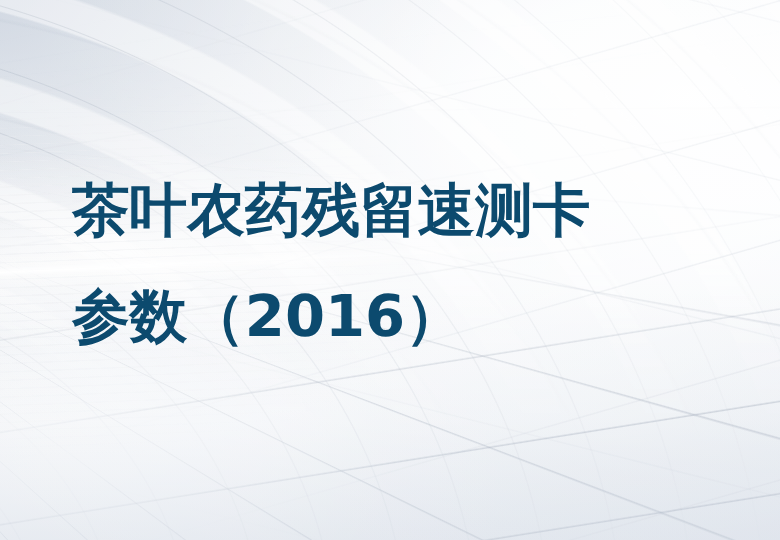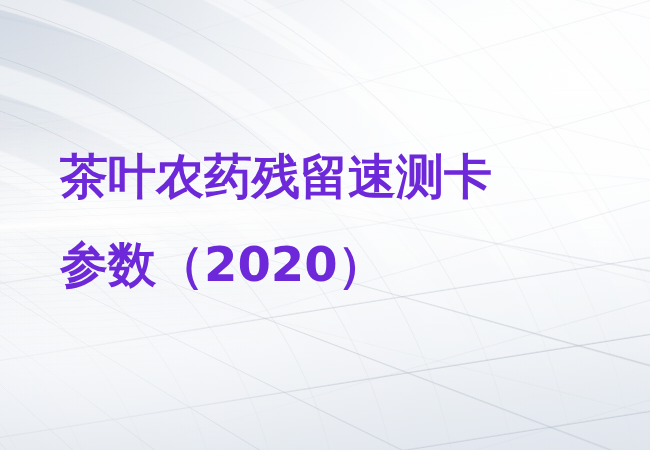--- a/index.html
+++ b/index.html
@@ -224,21 +224,21 @@
 
   
   #title-block {
     position: absolute;
     left: 60px;
     top: 132px;
     width: 560px;
     z-index: 10;
   }
   .title-line {
-    color: #6d28d9;
+    color: #0c4a6e;
     font-family: "DejaVu Sans", "Liberation Sans", sans-serif;
     font-weight: 700;
     font-size: 48px;
     line-height: 88px;
     height: 88px;
     letter-spacing: 0px;
     white-space: nowrap;
     text-shadow: 0 1px 0 rgba(255,255,255,0.35);
   }
 </style>
@@ -256,16 +256,16 @@
   <div class="bg-layer" id="diagonals"></div>
   <div class="bg-layer" id="bg-bottomleft-light"></div>
   <div class="bg-layer" id="bg-bottom-cool"></div>
   <div class="bg-layer" id="sweep-glow"></div>
   <div class="bg-layer" id="striations"></div>
   <div class="bg-layer" id="specular-sweep"></div>
   <div class="bg-layer" id="haze"></div>
 
   <div id="title-block">
     <div class="title-line">茶叶农药残留速测卡</div>
-    <div class="title-line">参数（2020）</div>
+    <div class="title-line">参数（2016）</div>
   </div>
 
 </div>
 
 </body></html>

